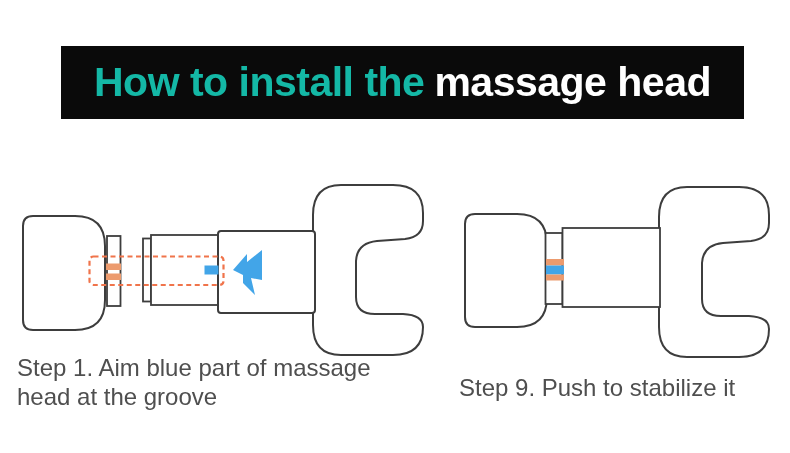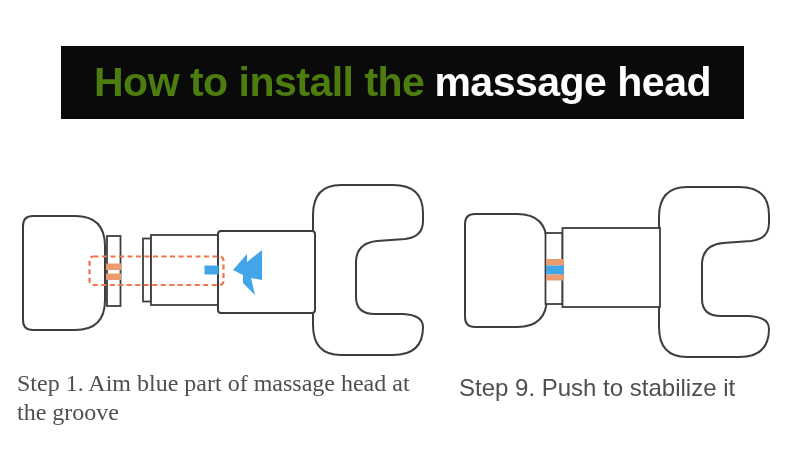--- a/index.html
+++ b/index.html
@@ -5,32 +5,32 @@
   html,body{margin:0;padding:0;}
   body{
     width:790px;height:453px;position:relative;background:#ffffff;
     font-family:"Liberation Sans", sans-serif;overflow:hidden;
   }
   .banner{
     position:absolute;left:61px;top:46px;width:683px;height:73px;
     background:#0a0a0a;display:flex;align-items:center;justify-content:center;
     font-size:41px;font-weight:600;letter-spacing:-0.5px;white-space:nowrap;
   }
-  .banner .t-blue{color:#4d7c0f;margin-right:10px;}
+  .banner .t-blue{color:#14b8a6;margin-right:10px;}
   .banner .t-white{color:#ffffff;text-align:center;}
   svg{position:absolute;overflow:visible;}
   #svg-step1{left:10px;top:175px;}
   #svg-step2{left:450px;top:178px;}
   .outline{fill:#ffffff;stroke:#3d3d3d;stroke-width:2;}
   .outline-thin{fill:#ffffff;stroke:#3d3d3d;stroke-width:1.8;}
   .caption{
     position:absolute;color:#4f4f4f;font-size:24px;line-height:29px;
     font-weight:400;
   }
-  #caption-step1{left:17px;top:369px;width:405px;font-family:Liberation Serif, serif;}
+  #caption-step1{left:17px;top:353px;width:405px;}
   #caption-step2{left:459px;top:373px;width:330px;}
 </style>
 </head>
 <body>
 
 <div class="banner">
   <span class="t-blue">How to install the</span>
   <span class="t-white">massage head</span>
 </div>
 

